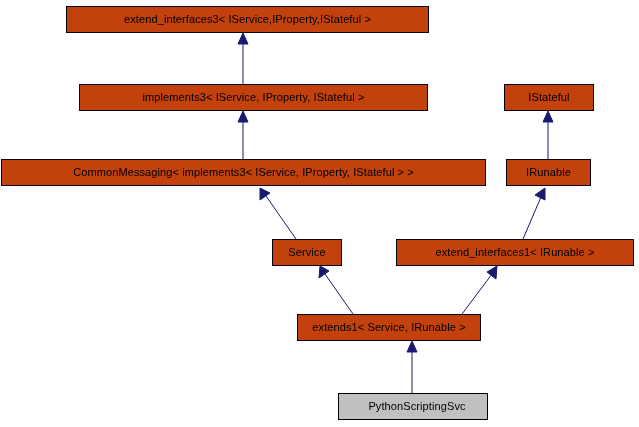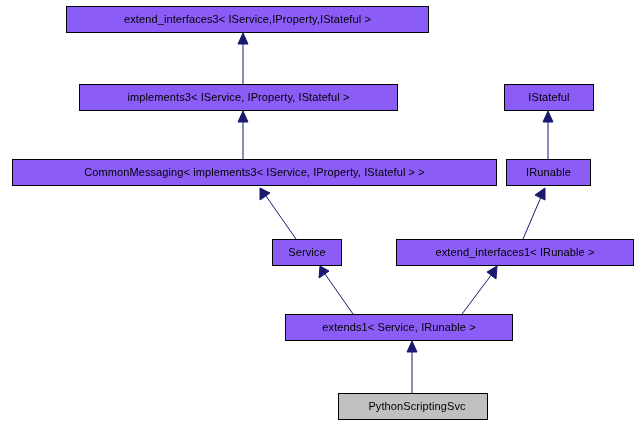--- a/index.html
+++ b/index.html
@@ -12,21 +12,21 @@
     width: 639px;
     height: 427px;
     background: #ffffff;
     font-family: "Liberation Sans", sans-serif;
     overflow: hidden;
   }
   .node {
     position: absolute;
     box-sizing: border-box;
     border: 1px solid #000000;
-    background: #8b5cf6;
+    background: #c2410c;
     color: #000000;
     font-size: 11px;
     line-height: 1;
     display: flex;
     align-items: center;
     justify-content: center;
     white-space: nowrap;
     letter-spacing: 0.1px;
   }
   .node.highlight {
@@ -85,45 +85,45 @@
     <polygon class="arrow-head filled" points="497,266 487,272 496,279"></polygon>
 
     <line class="edge-line" x1="412" y1="393" x2="412" y2="350"></line>
     <polygon class="arrow-head filled" points="412,341 407,352 417,352"></polygon>
   </svg>
 
   <div class="node" style="left:66px;top:6px;width:363px;height:27px;">
     <span>extend_interfaces3&lt; IService,IProperty,IStateful &gt;</span>
   </div>
 
-  <div class="node" style="left:79px;top:84px;width:319px;height:27px;">
+  <div class="node" style="left:79px;top:84px;width:349px;height:27px;">
     <span>implements3&lt; IService, IProperty, IStateful &gt;</span>
   </div>
 
   <div class="node" style="left:504px;top:84px;width:90px;height:27px;">
     <span>IStateful</span>
   </div>
 
-  <div class="node" style="left:12px;top:159px;width:485px;height:27px;">
+  <div class="node" style="left:1px;top:159px;width:485px;height:27px;">
     <span>CommonMessaging&lt; implements3&lt; IService, IProperty, IStateful &gt; &gt;</span>
   </div>
 
   <div class="node" style="left:272px;top:239px;width:70px;height:27px;">
     <span>Service</span>
   </div>
 
   <div class="node" style="left:506px;top:159px;width:85px;height:27px;">
     <span>IRunable</span>
   </div>
 
   <div class="node" style="left:396px;top:239px;width:238px;height:27px;">
     <span>extend_interfaces1&lt; IRunable &gt;</span>
   </div>
 
-  <div class="node" style="left:285px;top:314px;width:228px;height:27px;">
+  <div class="node" style="left:297px;top:314px;width:184px;height:27px;">
     <span>extends1&lt; Service, IRunable &gt;</span>
   </div>
 
   <div class="node highlight" style="left:338px;top:393px;width:150px;height:27px;">
     <span>PythonScriptingSvc</span>
   </div>
 
 </div>
 
 </body></html>

